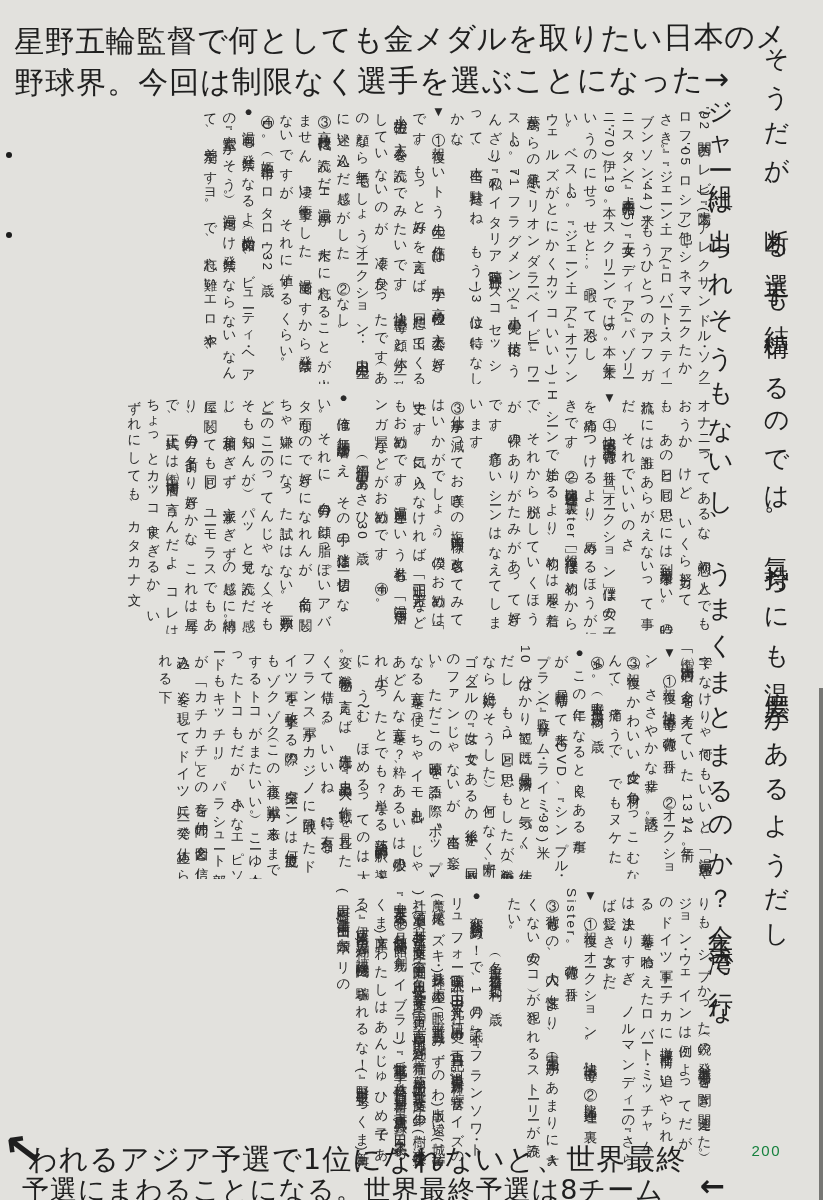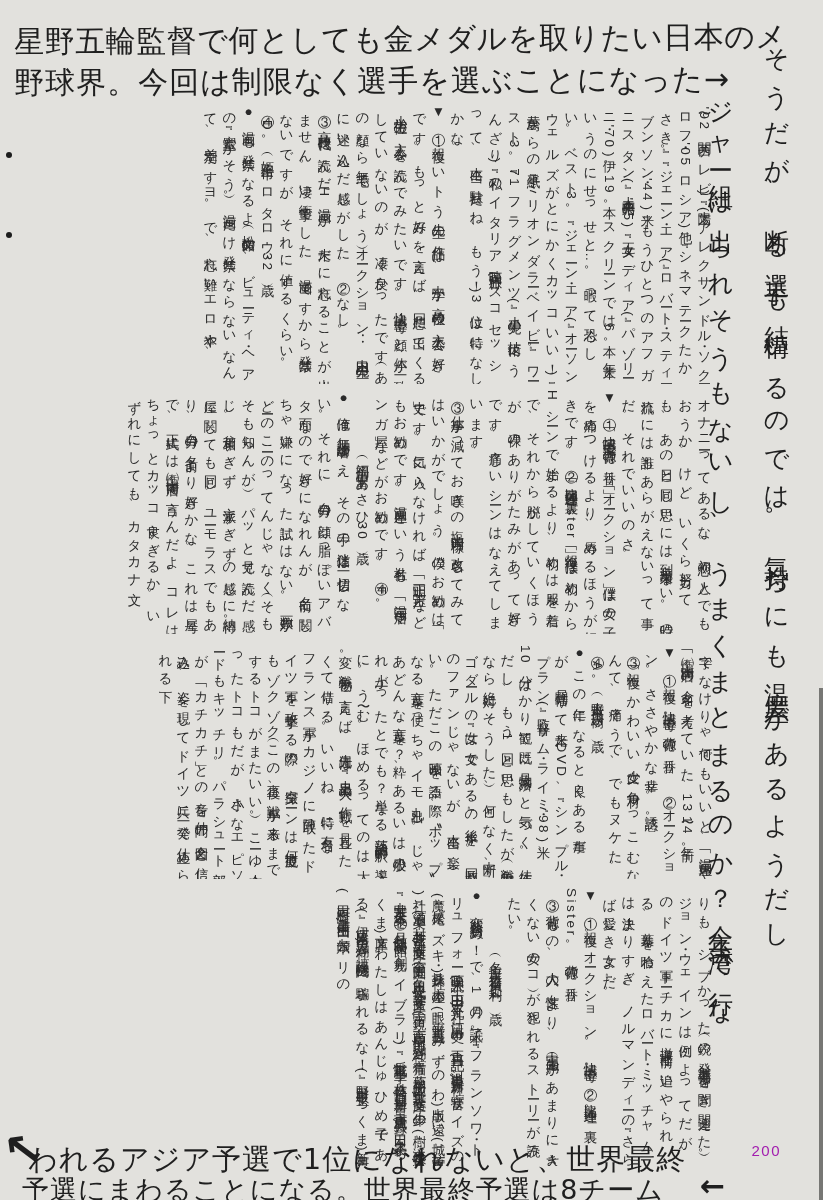--- a/index.html
+++ b/index.html
@@ -46,21 +46,21 @@
   }
   .hw-right-outer{right:30px;top:30px;height:1150px;}
   .hw-right-inner{right:86px;top:84px;height:1080px;}
   .hw-bot1{left:28px;top:1140px;font-size:29px;letter-spacing:1px;text-align:right;}
   .hw-bot2{left:22px;top:1172px;font-size:27px;letter-spacing:1px;}
   .hw-bot-arrow{left:700px;top:1168px;font-size:30px;font-weight:bold;}
   .hw-corner-arrow{left:0px;top:1126px;font-size:46px;font-weight:bold;transform:rotate(-8deg);}
   
   .page-number{
     position:absolute;right:42px;top:1142px;
-    font-size:15px;color:#a21caf;letter-spacing:1.5px;
+    font-size:15px;color:#15803d;letter-spacing:1.5px;
   }
   .ink-dot{position:absolute;left:6px;width:6px;height:6px;border-radius:50%;background:#1c1c1c;}
   .dot1{top:152px;}
   .dot2{top:232px;}
   .scan-edge{position:absolute;right:0;top:688px;width:4px;height:512px;background:#30302e;opacity:.6;}
 </style>
 </head>
 <body>
 
 <div class="page">

